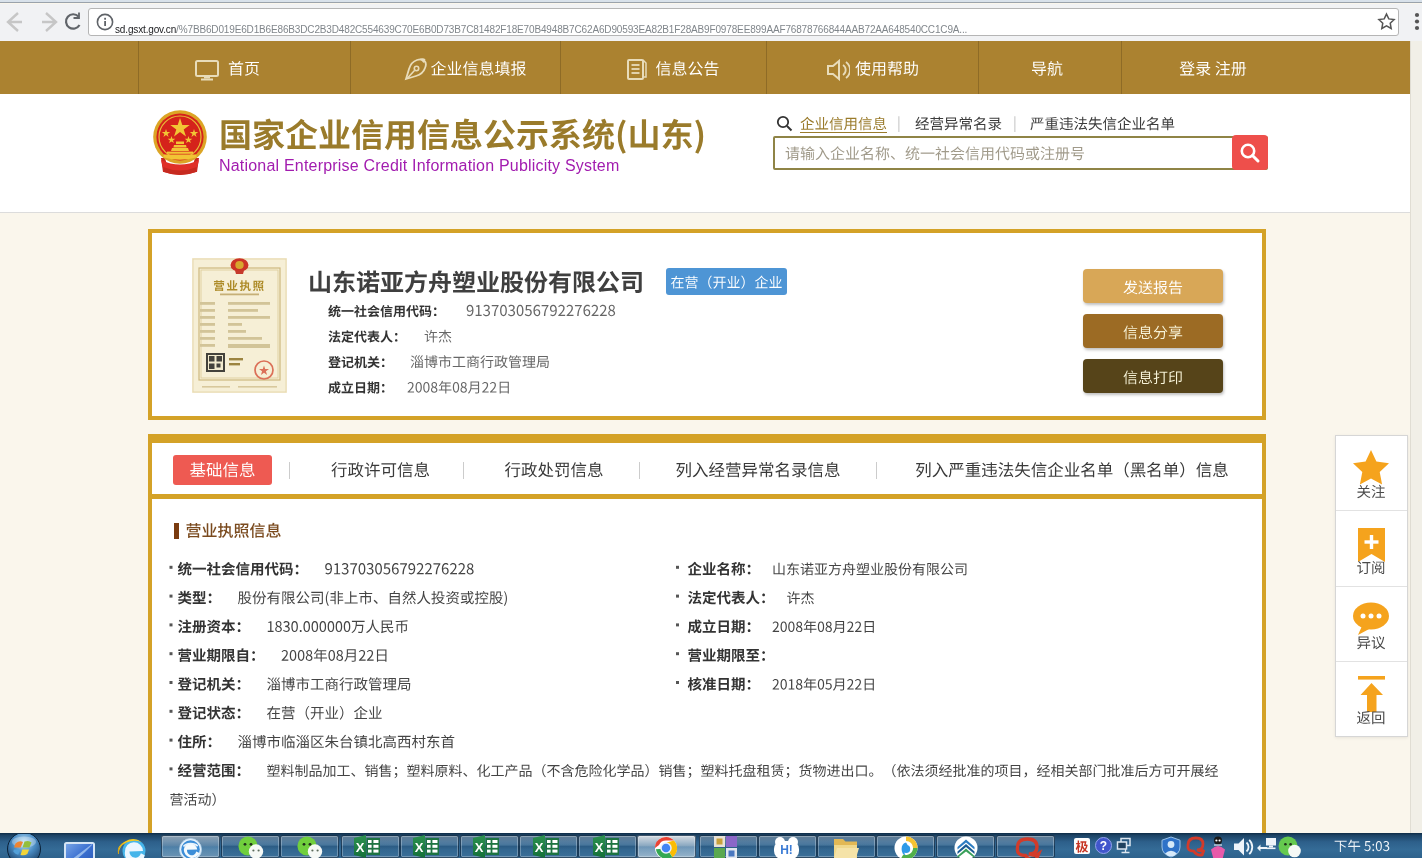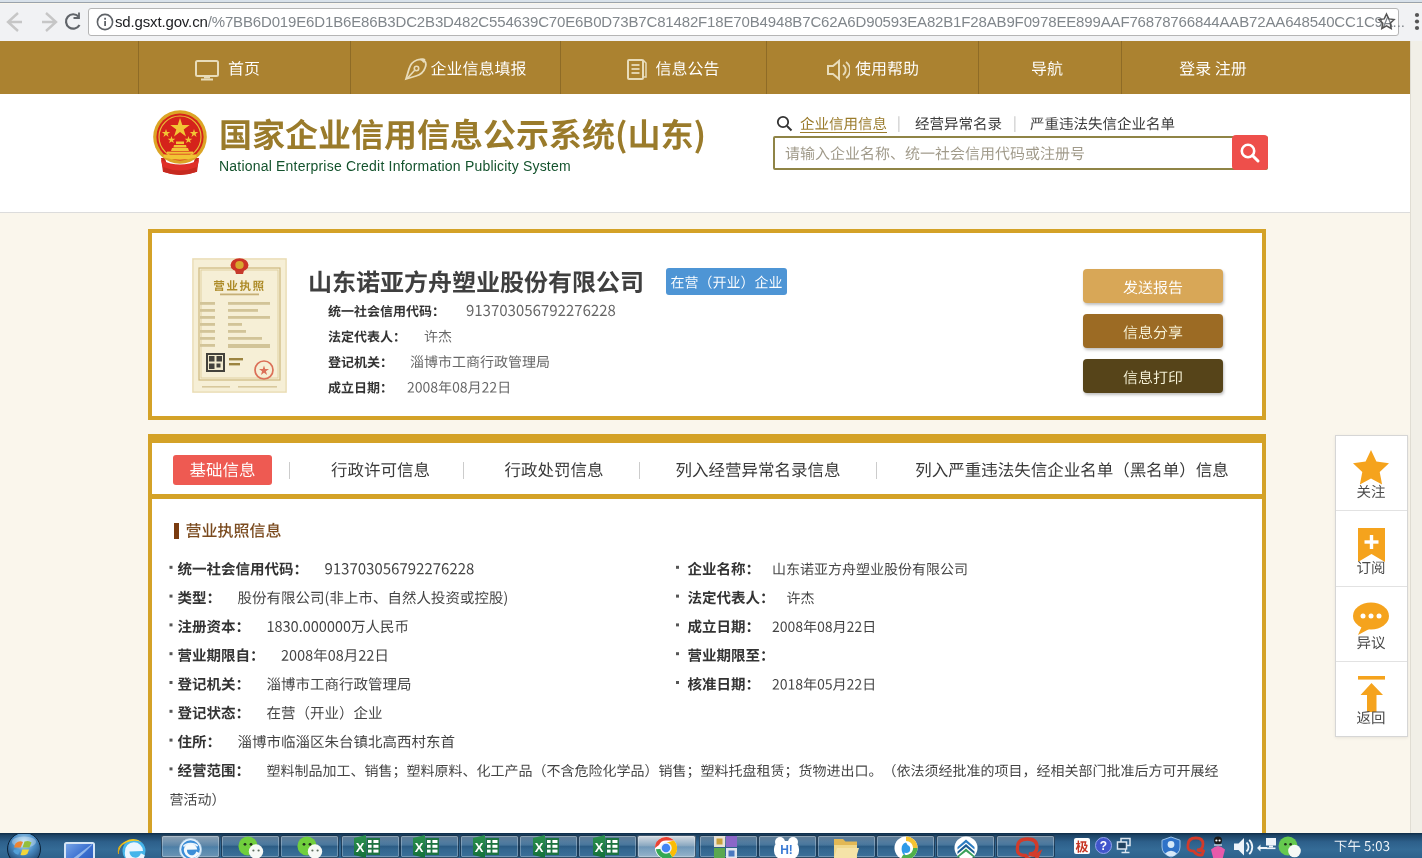--- a/index.html
+++ b/index.html
@@ -1,28 +1,28 @@
 <!DOCTYPE html>
 <html><head><meta charset="utf-8"><style>
 *{margin:0;padding:0;box-sizing:border-box}
 html,body{width:1422px;height:858px;overflow:hidden;font-family:"Liberation Sans",sans-serif}
 body{position:relative;background:#faf6ec}
 .abs{position:absolute}
 
 #tabstrip{left:0;top:0;width:1422px;height:3px;background:#d8e1ea;border-bottom:1px solid #9aa2ab}
 #toolbar{left:0;top:4px;width:1422px;height:37px;background:#f1f2f4}
 #urlbox{left:88px;top:8px;width:1311px;height:28px;background:#fff;border:1.5px solid #b5b5b5;border-radius:3px}
-#urltext{left:115px;top:13px;font-size:15px;color:#202124;white-space:nowrap;letter-spacing:-0.15px}
+#urltext{left:115px;top:24px;font-size:10px;color:#202124;white-space:nowrap;letter-spacing:-0.15px}
 #urltext .path{color:#80868b}
 
 #nav{left:0;top:41px;width:1410px;height:53px;background:#ab8230}
 .navsep{position:absolute;top:41px;width:1px;height:53px;background:#8e6b26}
 
 #header{left:0;top:94px;width:1410px;height:119px;background:#fff;border-bottom:1px solid #dcdcdc}
-#subtitle{left:219px;top:158px;font-size:14px;line-height:16px;color:#14532d;letter-spacing:0.2px}
+#subtitle{left:219px;top:158px;font-size:16px;line-height:16px;color:#a21caf;letter-spacing:0.2px}
 
 #scroll{left:1410px;top:41px;width:12px;height:793px;background:#f1efe7;border-left:1px solid #e0ddd3}
 
 #searchbox{left:773px;top:136px;width:495px;height:34px;background:#fff;border:2px solid #8f8446;border-radius:2px}
 #searchbtn{left:1232px;top:135px;width:36px;height:35px;background:#ee4f4b;border-radius:4px}
 
 #card1{left:148px;top:229px;width:1118px;height:191px;background:#fff;border:4px solid #d4a227}
 #license{left:192px;top:258px;width:95px;height:135px}
 #badge{left:666px;top:268px;width:121px;height:27px;background:#4e95d5;border-radius:3px}
 .btn{position:absolute;left:1083px;width:140px;height:34px;border-radius:4px;box-shadow:1px 2px 3px rgba(0,0,0,.25)}

